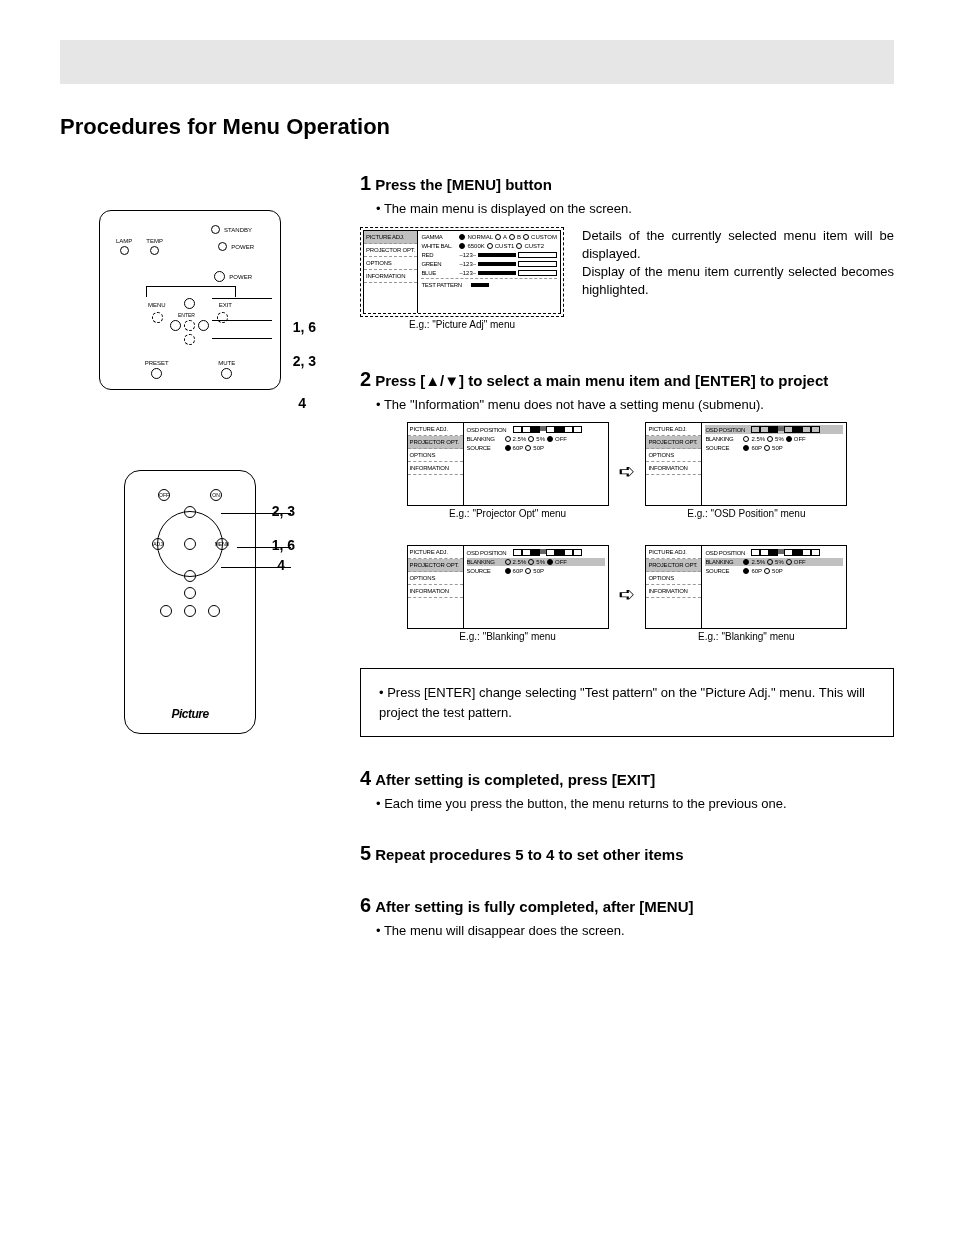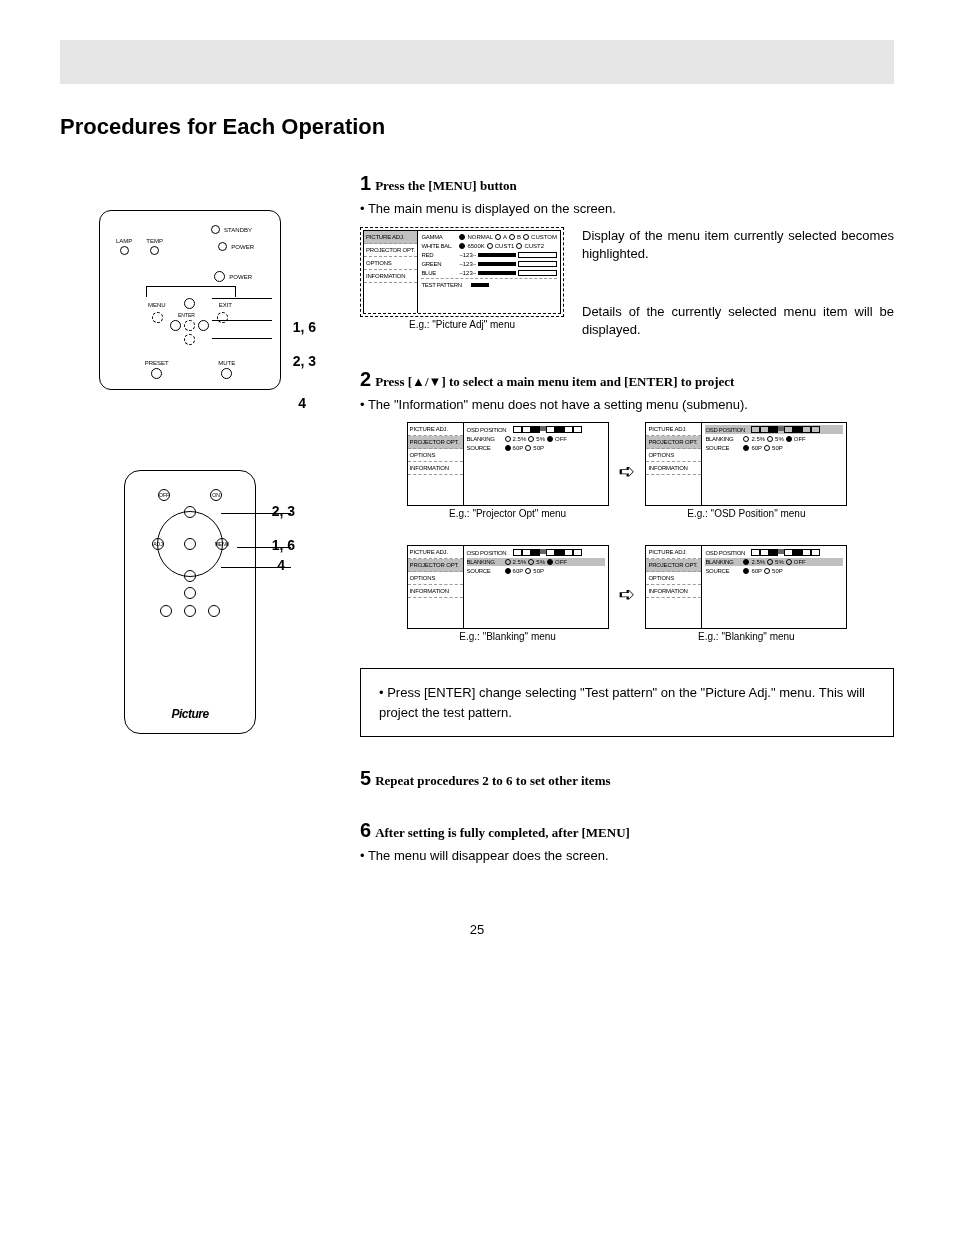--- a/index.html
+++ b/index.html
@@ -42,27 +42,26 @@
   .step-head {
     margin: 0 0 4px 0;
     line-height: 1.3;
   }
   .step-num {
     font-size: 20px;
     font-weight: 700;
     margin-right: 4px;
   }
   .step-title {
-    font-size: 13px;
+    font-size: 15px;
     font-weight: 700;
-    font-family: Liberation Serif, serif;
   }
   .body-text {
     font-size: 13px;
-    margin: 0 0 8px 0;
+    margin: 0 0 8px 16px;
     line-height: 1.45;
   }
   .caption {
     font-size: 10px;
     text-align: center;
     margin-top: 2px;
   }
   .annot {
     font-size: 13px;
     line-height: 1.4;
@@ -156,21 +155,21 @@
   .nav2 .rc { position:absolute; }
   .logo { text-align:center; font-weight:900; font-style:italic; font-size:12px; letter-spacing:-0.5px; margin-top:90px; font-family: Arial, sans-serif;}
 
   .page-num { text-align:center; font-size:13px; margin-top:30px; padding-bottom:40px;}
 </style>
 </head>
 <body>
 
 <div class="page">
   <div class="gray-bar"></div>
-  <h1 class="section-title">Procedures for Each Operation</h1>
+  <h1 class="section-title">Procedures for Menu Operation</h1>
 
   <div class="columns">
 
     <div class="left">
 
       <div class="device">
         <div style="display:flex; justify-content:flex-end; padding-right:28px; gap:4px; align-items:center;">
           <div class="circle-sm"></div>
             <span class="dev-label">STANDBY</span>
         </div>
@@ -327,22 +326,22 @@
                         <span class="lbl" style="width:48px;">TEST PATTERN</span>
                         <div style="width:18px;height:4px;background:#000;"></div>
                       </div>
                   </div>
                 </div>
               </div>
             </div>
             <div class="caption">E.g.: "Picture Adj" menu</div>
           </div>
           <div style="flex:1;">
+            <p class="annot" style="margin:0;">Details of the currently selected menu item will be displayed.</p>
             <p class="annot" style="margin:0 0 40px 0;">Display of the menu item currently selected becomes highlighted.</p>
-            <p class="annot" style="margin:0;">Details of the currently selected menu item will be displayed.</p>
           </div>
         </div>
       </div>
 
       <div class="step-block">
         <p class="step-head"><span class="step-num">2</span><span class="step-title">Press [▲/▼] to select a main menu item and [ENTER] to project</span></p>
         <p class="body-text">• The "Information" menu does not have a setting menu (submenu).</p>
         <div class="menu-group">
           <div class="menu-col">
             <div class="menu-box">
@@ -521,27 +520,30 @@
                   </div>
               </div>
             </div>
             <div class="caption">E.g.: "Blanking" menu</div>
           </div>
         </div>
       </div>
 
       <div class="note-box">• Press [ENTER] change selecting "Test pattern" on the "Picture Adj." menu. This will project the test pattern.</div>
 
-
       <div class="step-block">
-        <p class="step-head"><span class="step-num">5</span><span class="step-title">Repeat procedures 2 to 6 to set other items</span></p>
+        <p class="step-head"><span class="step-num">4</span><span class="step-title">After setting is completed, press [EXIT]</span></p>
+        <p class="body-text">• Each time you press the button, the menu returns to the previous one.</p>
+      </div>
+
+      <div class="step-block">
+        <p class="step-head"><span class="step-num">5</span><span class="step-title">Repeat procedures 5 to 4 to set other items</span></p>
       </div>
 
       <div class="step-block">
         <p class="step-head"><span class="step-num">6</span><span class="step-title">After setting is fully completed, after [MENU]</span></p>
         <p class="body-text">• The menu will disappear does the screen.</p>
       </div>
 
     </div>
   </div>
 
-  <div class="page-num">25</div>
 </div>
 
 </body></html>

